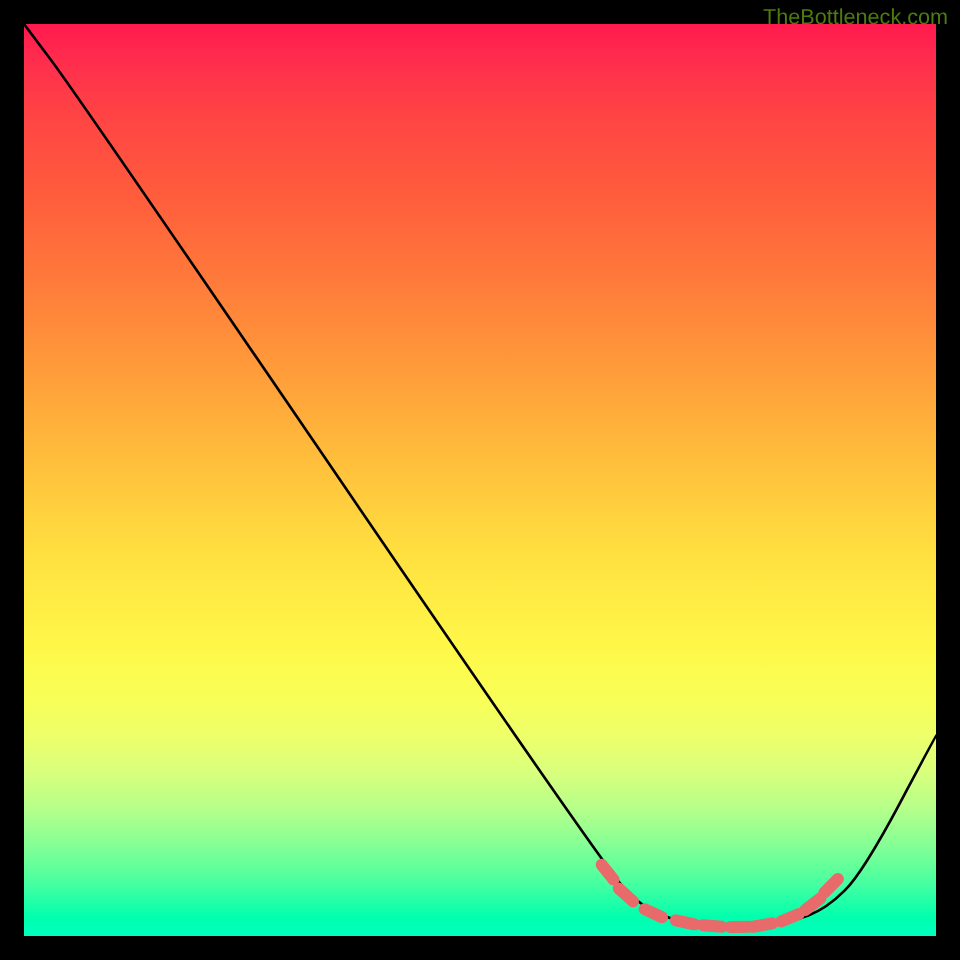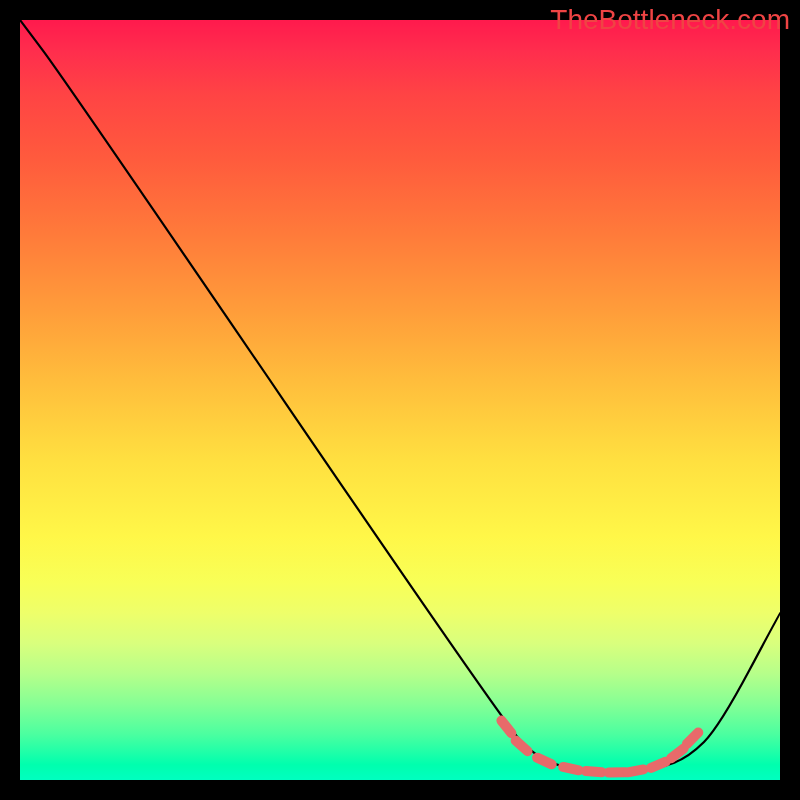--- a/index.html
+++ b/index.html
@@ -7,22 +7,22 @@
     width: 800px;
     height: 800px;
     background: #000;
     position: relative;
     font-family: Arial, sans-serif;
   }
   .watermark {
     position: absolute;
     top: 4px;
     right: 10px;
-    color: #ef4444;
-    font-size: 28px;
+    color: #4d7c0f;
+    font-size: 18px;
     font-weight: normal;
     z-index: 10;
   }
   .plot-area {
     position: absolute;
     left: 20px;
     top: 20px;
     width: 760px;
     height: 760px;
     overflow: hidden;

